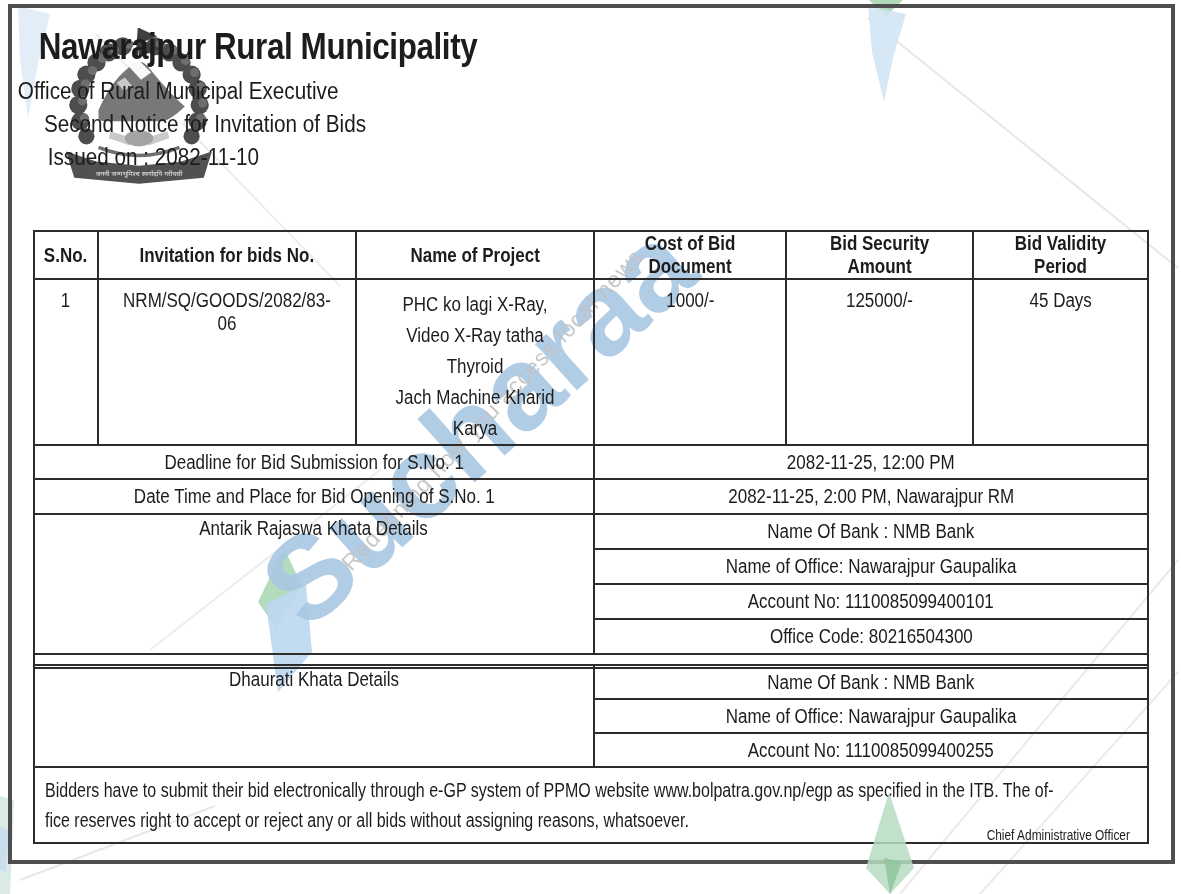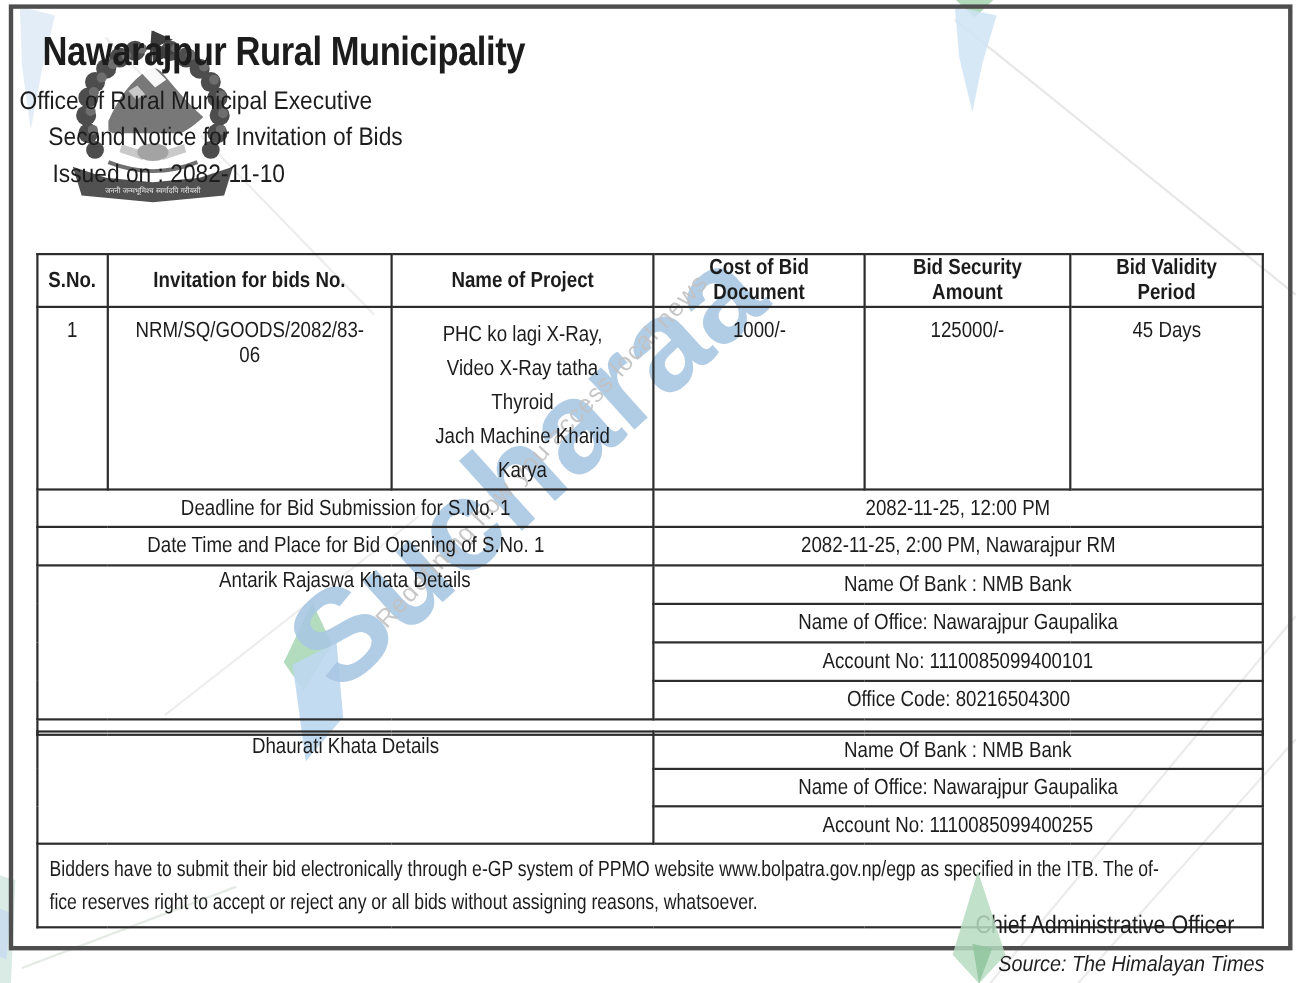--- a/index.html
+++ b/index.html
@@ -38,21 +38,21 @@
   }
   .doc th { font-weight:bold; }
   .rowtop td { vertical-align:top; padding-top:9px; }
   td.label-top { vertical-align:top; padding-top:2px; }
   td.notes { text-align:left; padding:7px 4px 7px 10px; }
   .notes-inner {
     display:block; width:1380px; transform:scaleX(.8); transform-origin:0 0;
     white-space:pre-line; font-size:20px; line-height:1.5; text-align:left;
   }
   
-  .cao { position:absolute; top:827px; right:38px; font-size:23px; z-index:2; }
+  .cao { position:absolute; top:827px; right:38px; font-size:14px; z-index:2; }
   .source { position:absolute; top:866px; right:18px; font-size:20px; font-style:italic; color:#1f1f1f; z-index:2; }
 </style>
 </head>
 <body>
 
 <div class="canvas">
 
   <svg class="wm-under" width="1181" height="894" viewBox="0 0 1181 894">
 
     <path d="M868,18 L1178,268" stroke="#e7e7e7" stroke-width="2" fill="none"></path>
@@ -237,23 +237,20 @@
 fice reserves right to accept or reject any or all bids without assigning reasons, whatsoever.</span>
       </td>
     </tr>
   </tbody>
     </table>
 
   <div class="cao">
     <span class="cx">Chief Administrative Officer</span>
   </div>
 
-  <div class="source">
-    <span class="cx90">Source: The Himalayan Times</span>
-  </div>
 
   <svg class="wm-over" width="1181" height="894" viewBox="0 0 1181 894">
     <g>
       <path d="M889,792 L914,868 L890,894 L866,868 Z" fill="#b7dcc1" opacity="0.85"></path>
       <path d="M884,858 L902,862 L890,894 Z" fill="#8fc49e" opacity="0.85"></path>
     </g>
   </svg>
 
 </div>
 

